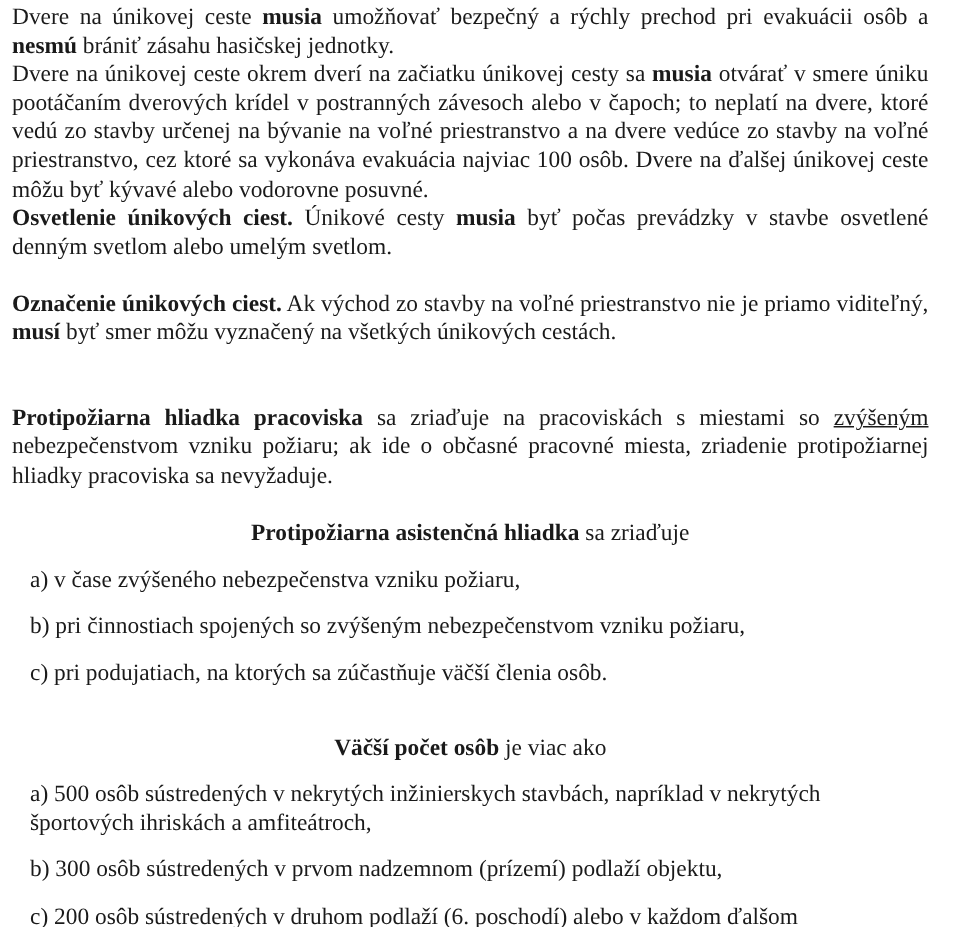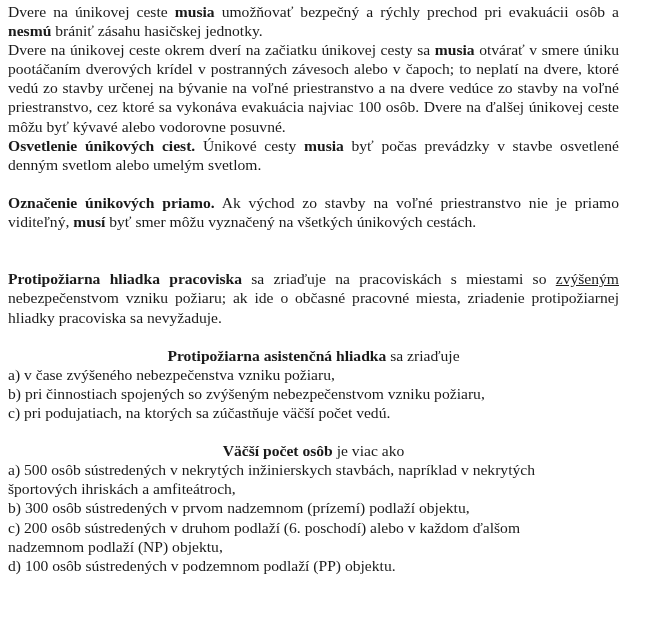--- a/index.html
+++ b/index.html
@@ -7,50 +7,50 @@
     width: 647px; height: 618px; overflow: hidden;
     font-family: "Liberation Serif", "DejaVu Serif", serif;
     font-size: 15.6px; line-height: 19.1px; color: #1a1a1a;
   }
   .page { padding: 2px 8px 0 8px; box-sizing: border-box; width: 627px; }
   p { margin: 0; text-align: justify; }
   .gap { height: 19.1px; }
   b { font-weight: bold; }
   u { text-decoration: underline; margin-top: 17px; }
   .nojust { text-align: center; }
-  .item { margin: 0; text-align: left; }
+  .item { margin: 12px; text-align: left; }
 </style>
 </head>
 <body>
 
 <div class="page">
 
   <p><span>Dvere na únikovej ceste </span><b>musia</b><span> umožňovať bezpečný a rýchly prechod pri evakuácii osôb a </span><b>nesmú</b><span> brániť zásahu hasičskej jednotky.</span></p>
 
   <p><span>Dvere na únikovej ceste okrem dverí na začiatku únikovej cesty sa </span><b>musia</b><span> otvárať v smere úniku pootáčaním dverových krídel v postranných závesoch alebo v čapoch; to neplatí na dvere, ktoré vedú zo stavby určenej na bývanie na voľné priestranstvo a na dvere vedúce zo stavby na voľné priestranstvo, cez ktoré sa vykonáva evakuácia najviac 100 osôb. Dvere na ďalšej únikovej ceste môžu byť kývavé alebo vodorovne posuvné.</span></p>
 
   <p><b>Osvetlenie únikových ciest.</b><span> Únikové cesty </span><b>musia</b><span> byť počas prevádzky v stavbe osvetlené denným svetlom alebo umelým svetlom.</span></p>
 
   <div class="gap"></div>
 
-  <p><b>Označenie únikových priamo.</b><span> Ak východ zo stavby na voľné priestranstvo nie je priamo viditeľný, </span><b>musí</b><span> byť smer môžu vyznačený na všetkých únikových cestách.</span></p>
+  <p><b>Označenie únikových ciest.</b><span> Ak východ zo stavby na voľné priestranstvo nie je priamo viditeľný, </span><b>musí</b><span> byť smer môžu vyznačený na všetkých únikových cestách.</span></p>
 
   <div class="gap"></div>
 
 
   <div class="gap"></div>
 
   <p><b>Protipožiarna hliadka pracoviska</b><span> sa zriaďuje na pracoviskách s miestami so </span><u>zvýšeným</u><span> nebezpečenstvom vzniku požiaru; ak ide o občasné pracovné miesta, zriadenie protipožiarnej hliadky pracoviska sa nevyžaduje.</span></p>
 
   <div class="gap"></div>
 
   <p class="nojust"><b>Protipožiarna asistenčná hliadka</b><span> sa zriaďuje</span></p>
   <p class="item">a) v čase zvýšeného nebezpečenstva vzniku požiaru,</p>
   <p class="item">b) pri činnostiach spojených so zvýšeným nebezpečenstvom vzniku požiaru,</p>
-  <p class="item">c) pri podujatiach, na ktorých sa zúčastňuje väčší počet vedú.</p>
+  <p class="item">c) pri podujatiach, na ktorých sa zúčastňuje väčší členia osôb.</p>
 
   <div class="gap"></div>
 
   <p class="nojust"><b>Väčší počet osôb</b><span> je viac ako</span></p>
   <p class="item" style="padding-right:40px">a) 500 osôb sústredených v nekrytých inžinierskych stavbách, napríklad v nekrytých športových ihriskách a amfiteátroch,</p>
   <p class="item">b) 300 osôb sústredených v prvom nadzemnom (prízemí) podlaží objektu,</p>
   <p class="item" style="padding-right:40px">c) 200 osôb sústredených v druhom podlaží (6. poschodí) alebo v každom ďalšom nadzemnom podlaží (NP) objektu,</p>
   <p class="item">d) 100 osôb sústredených v podzemnom podlaží (PP) objektu.</p>
 
 </div>

